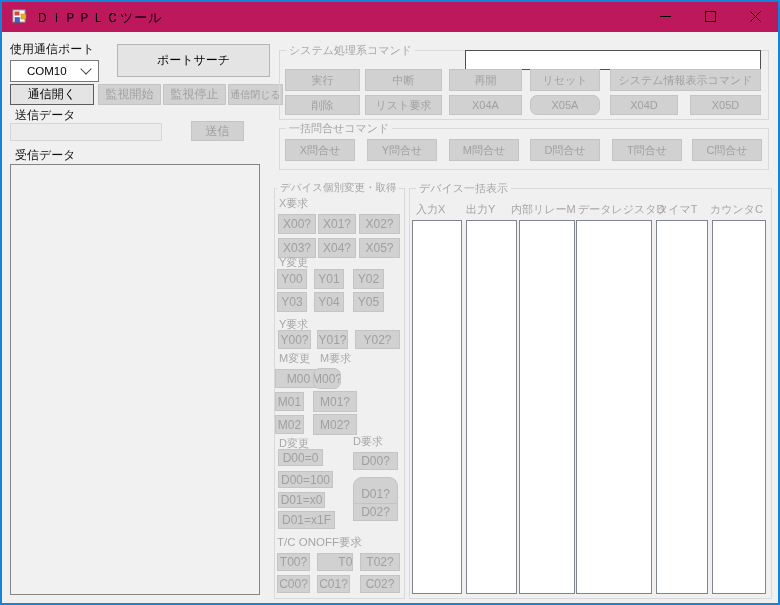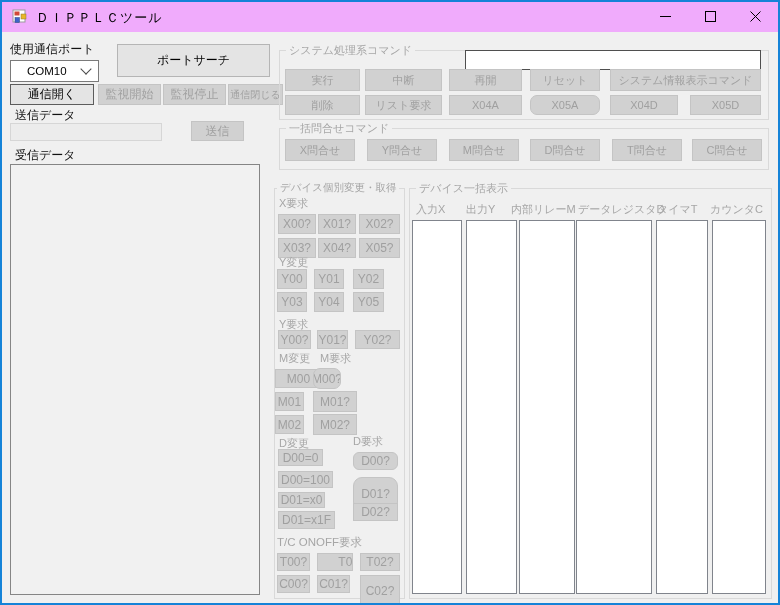--- a/index.html
+++ b/index.html
@@ -1,19 +1,19 @@
 <!DOCTYPE html>
 <html><head>
 <meta charset="utf-8">
 <style>
   html,body{margin:0;padding:0;background:#cfcfcf;font-family:"Liberation Sans",sans-serif;}
   .win{position:relative;width:780px;height:605px;box-sizing:border-box;background:#f0f0f0;
        border:2px solid #1583d8;overflow:hidden;}
   
-  .titlebar{position:absolute;left:0;top:0;width:776px;height:30px;background:#f0abfc;}
+  .titlebar{position:absolute;left:0;top:0;width:776px;height:30px;background:#be185d;}
   .win-icon{position:absolute;left:10px;top:7px;width:16px;height:16px;}
   .win-title{position:absolute;left:34px;top:7px;font-size:13px;color:#000;white-space:nowrap;letter-spacing:1px;}
   .capbtn{position:absolute;top:0;width:45px;height:29px;display:flex;align-items:center;justify-content:center;}
   .glyph-min{width:11px;border-top:1px solid #000;}
   .glyph-max{width:9px;height:9px;border:1px solid #000;}
   
   .lbl{position:absolute;font-size:12px;color:#111;white-space:nowrap;}
   .glbl{position:absolute;font-size:11px;color:#a6a6a6;white-space:nowrap;}
   .btn{position:absolute;box-sizing:border-box;display:flex;align-items:center;justify-content:center;
        background:#d1d1d1;border:1px solid #c4c4c4;color:#a0a0a0;font-size:11px;white-space:nowrap;overflow:hidden;}
@@ -136,31 +136,31 @@
     <div class="btn sm" style="left:38px;top:202px;width:44px;height:21px;">M01?</div>
     <div class="btn sm" style="left:0px;top:226px;width:29px;height:19px;">M02</div>
     <div class="btn sm" style="left:38px;top:225px;width:44px;height:21px;">M02?</div>
 
     <span class="glbl" style="left:4px;top:247px;">D変更</span>
     <span class="glbl" style="left:78px;top:245px;">D要求</span>
     <div class="btn sm" style="left:3px;top:260px;width:45px;height:17px;">D00=0</div>
     <div class="btn sm" style="left:3px;top:282px;width:55px;height:17px;">D00=100</div>
     <div class="btn sm" style="left:3px;top:303px;width:47px;height:16px;">D01=x0</div>
     <div class="btn sm" style="left:3px;top:322px;width:57px;height:18px;">D01=x1F</div>
-    <div class="btn sm" style="left:78px;top:263px;width:45px;height:18px;border-radius:6px;">D00?</div>
+    <div class="btn sm" style="left:78px;top:263px;width:45px;height:18px;">D00?</div>
     <div class="btn sm" style="left:78px;top:288px;width:45px;height:34px;border-radius:9px;">D01?</div>
     <div class="btn sm" style="left:78px;top:314px;width:45px;height:18px;">D02?</div>
 
     <span class="glbl" style="left:2px;top:346px;font-size:11.5px;">T/C ONOFF要求</span>
     <div class="btn sm" style="left:2px;top:364px;width:33px;height:18px;">T00?</div>
     <div class="btn sm" style="left:42px;top:364px;width:33px;height:18px;padding-left:34px;">T01?</div>
     <div class="btn sm" style="left:85px;top:364px;width:40px;height:18px;">T02?</div>
     <div class="btn sm" style="left:2px;top:386px;width:33px;height:18px;">C00?</div>
     <div class="btn sm" style="left:42px;top:386px;width:33px;height:18px;">C01?</div>
-    <div class="btn sm" style="left:85px;top:386px;width:40px;height:31px;">C02?</div>
+    <div class="btn sm" style="left:85px;top:386px;width:40px;height:18px;">C02?</div>
   </div>
 
   <div class="group" style="left:407px;top:186px;width:363px;height:411px;">
     <span class="gtitle">デバイス一括表示</span>
     <span class="glbl" style="left:6px;top:13px;">入力X</span>
     <span class="glbl" style="left:56px;top:13px;">出力Y</span>
     <span class="glbl" style="left:101px;top:13px;">内部リレーM</span>
     <span class="glbl" style="left:168px;top:13px;">データレジスタD</span>
     <span class="glbl" style="left:247px;top:13px;">タイマT</span>
     <span class="glbl" style="left:300px;top:13px;">カウンタC</span>

